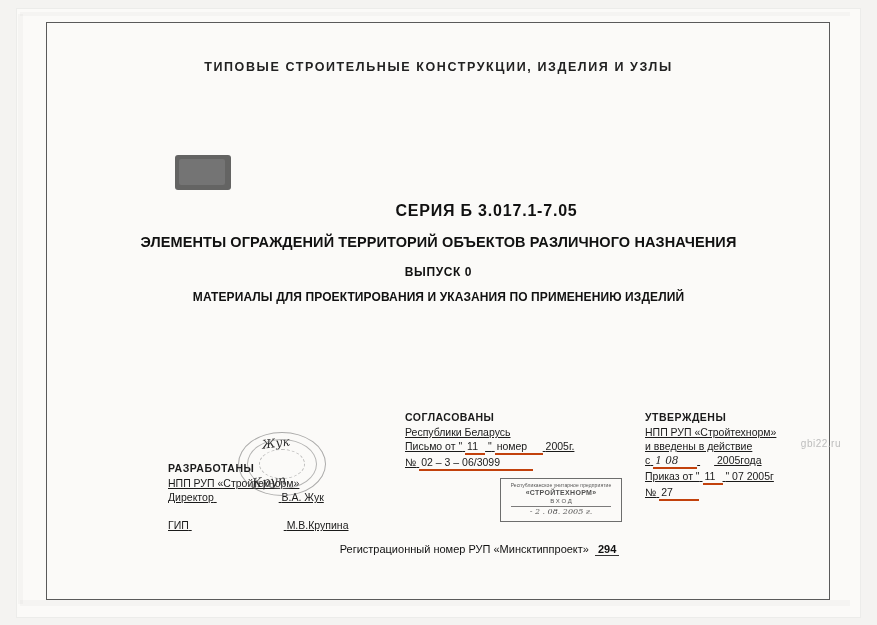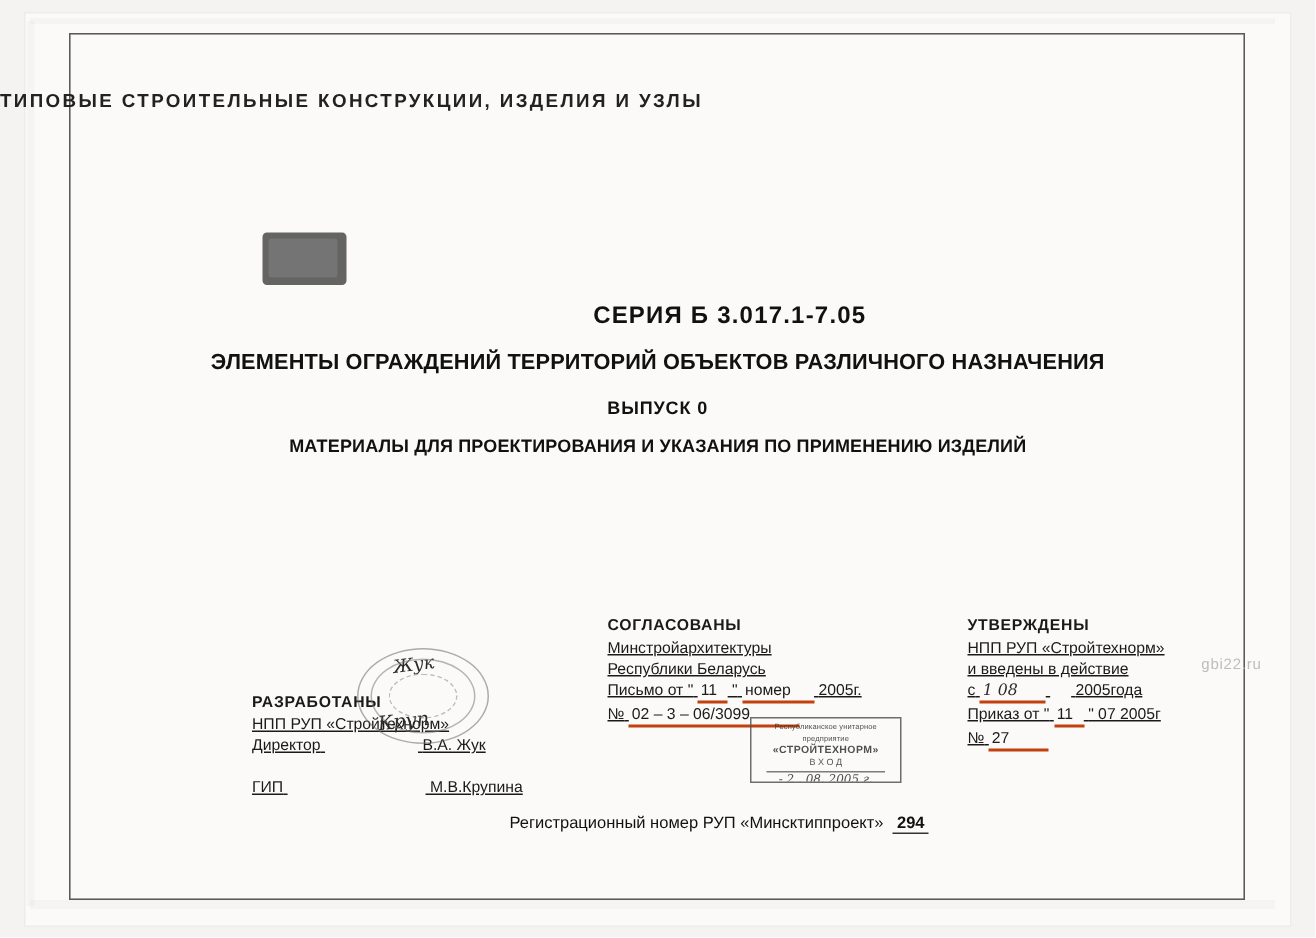--- a/index.html
+++ b/index.html
@@ -59,21 +59,21 @@
   .txt {
     position: absolute;
     white-space: nowrap;
     color: #1a1a1a;
   }
 
   
   #header-line {
     left: 0; right: 0;
     top: 60px;
-    text-align: left;
+    text-align: center;
     width: 100%;
     font-size: 12.5px;
     letter-spacing: 1.6px;
     font-weight: 600;
     color: #222;
   }
 
   
   #ink-blob {
     position: absolute;
@@ -203,21 +203,21 @@
     width: 44px; height: 28px;
     border: 1px dashed #8a8a8a;
     border-radius: 50%;
   }
 
   
   #rect-stamp {
     position: absolute;
     left: 500px;
     top: 478px;
-    width: 101px;
+    width: 122px;
     height: 44px;
     border: 1.3px solid #555;
     color: #333;
     font-size: 5.6px;
     text-align: center;
     line-height: 8px;
     padding-top: 2px;
     box-sizing: border-box;
     opacity: 0.85;
     overflow: hidden;
@@ -299,21 +299,20 @@
       <span>М.В.Крупина</span>
     </div>
   </div>
 
   <div class="sig" id="sig-director">Жук</div>
   <div class="sig" id="sig-gip">Круп</div>
   <div id="seal"></div>
 
   <div class="col" id="col-agr">
     <div class="head">СОГЛАСОВАНЫ</div>
-    <div class="row">Минстройархитектуры</div>
     <div class="row">Республики Беларусь</div>
     <div class="row">
       <span>Письмо   от "</span>
       <span class="ul" style="min-width:16px;">11</span>
       <span>"</span>
       <span class="ul" style="min-width:44px;">номер</span>
       <span>2005г.</span>
     </div>
     <div class="row">
       <span>№</span>

